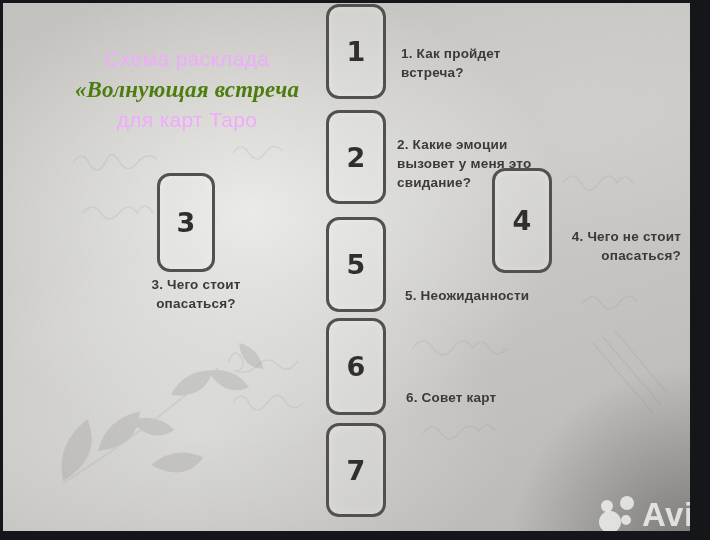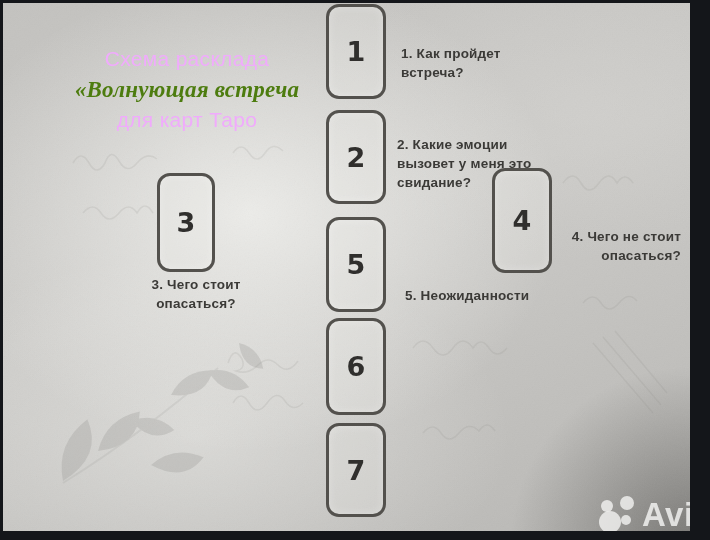--- a/index.html
+++ b/index.html
@@ -147,20 +147,21 @@
   </div>
   <div class="card c7">
     <span class="card-num">7</span>
   </div>
 
   <div class="plabel l1">1. Как пройдет встреча?</div>
   <div class="plabel l2">2. Какие эмоции вызовет у меня это свидание?</div>
   <div class="plabel l3">3. Чего стоит опасаться?</div>
   <div class="plabel l4">4. Чего не стоит опасаться?</div>
   <div class="plabel l5">5. Неожиданности</div>
+  <div class="plabel l6">6. Совет карт</div>
 
   <div class="watermark">
     <svg width="48" height="40" viewBox="0 0 48 40" aria-hidden="true">
       <g fill="rgba(250,250,248,0.75)">
         <circle cx="16" cy="12" r="6"></circle>
         <circle cx="36" cy="9" r="7"></circle>
         <circle cx="19" cy="28" r="11"></circle>
         <circle cx="35" cy="26" r="5"></circle>
       </g>
     </svg>

